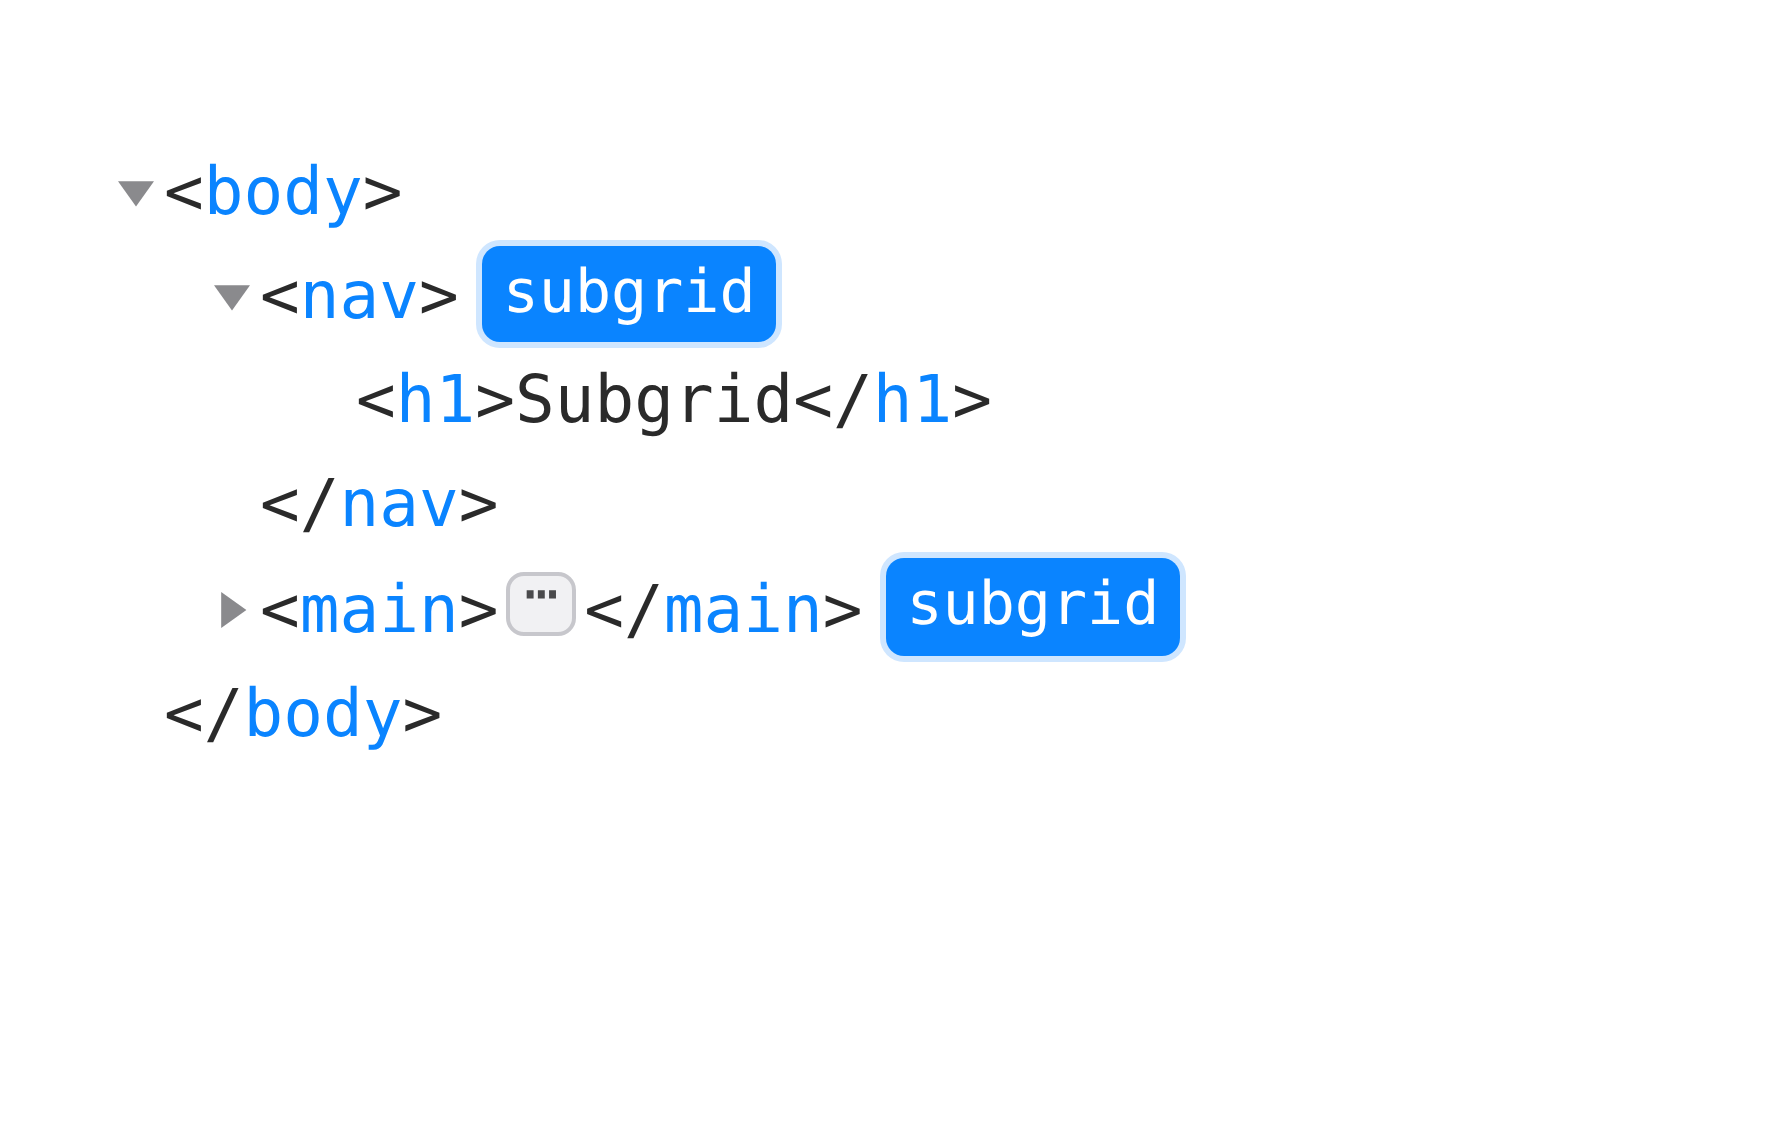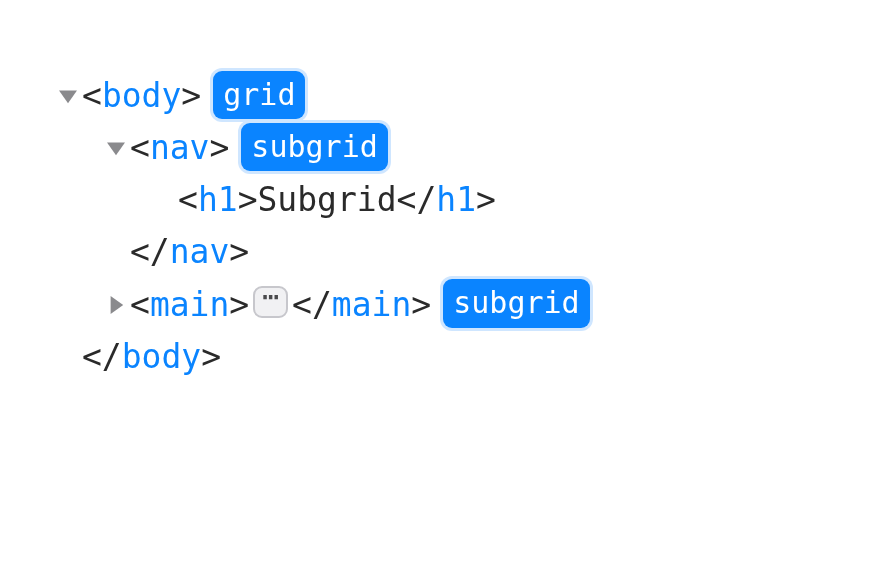--- a/index.html
+++ b/index.html
@@ -79,21 +79,20 @@
 
   <div class="row indent0">
     <span class="arrow">
       <svg width="18" height="18" viewBox="0 0 10 10">
           <polygon points="0,2 10,2 5,9" fill="#8a8a8d"></polygon>
         </svg>
     </span>
     <span class="punct">&lt;</span>
       <span class="tagname">body</span>
       <span class="punct">&gt;</span>
-    <span class="badge">grid</span>
   </div>
 
   <div class="row indent1">
     <span class="arrow">
       <svg width="18" height="18" viewBox="0 0 10 10">
           <polygon points="0,2 10,2 5,9" fill="#8a8a8d"></polygon>
         </svg>
     </span>
     <span class="punct">&lt;</span>
       <span class="tagname">nav</span>

